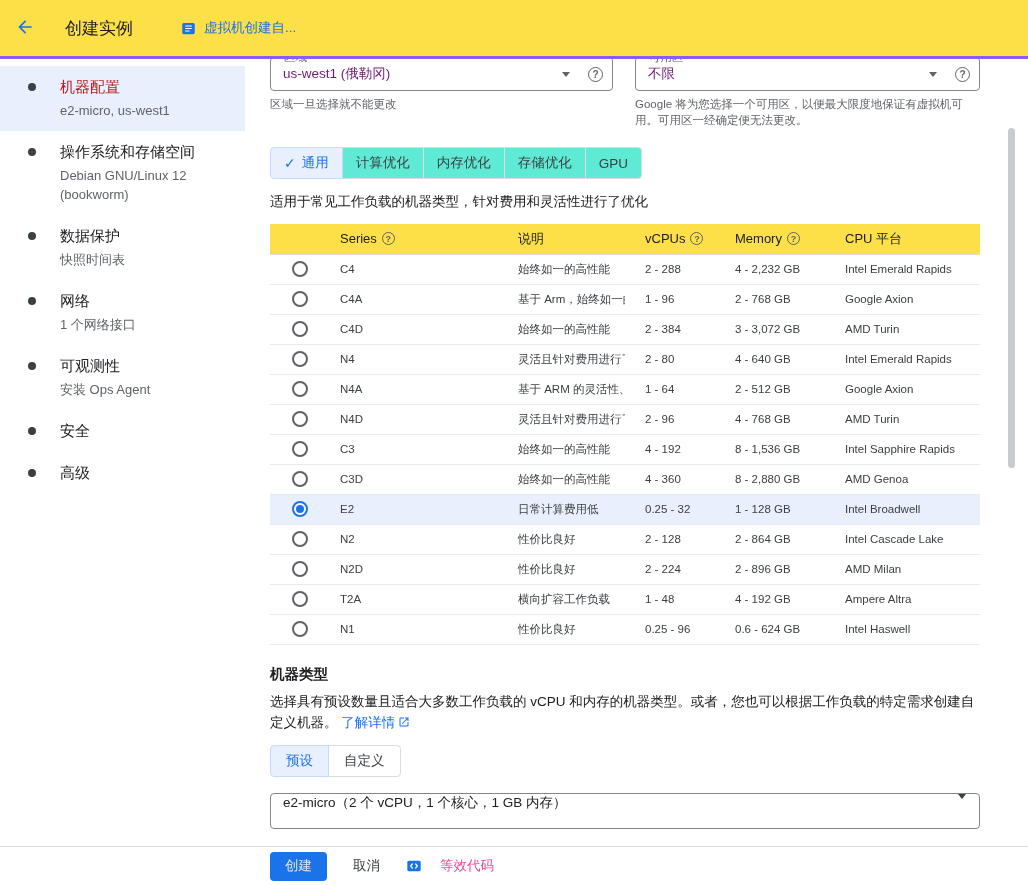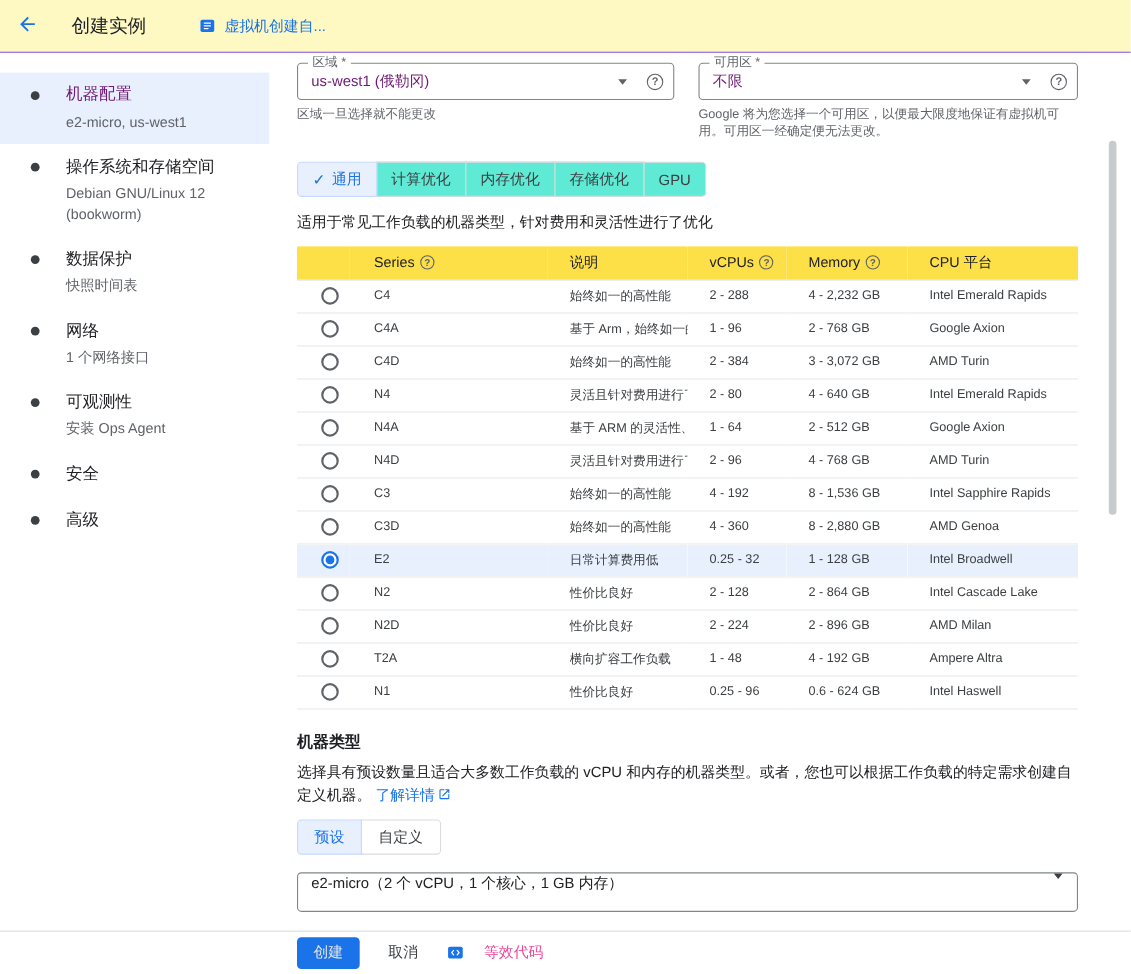--- a/index.html
+++ b/index.html
@@ -1,33 +1,33 @@
 <!DOCTYPE html>
 <html><head>
 <meta charset="utf-8">
 <style>
   * { margin:0; padding:0; box-sizing:border-box; }
   html,body { width:1028px; height:885px; }
   body { font-family:"Liberation Sans","DejaVu Sans",sans-serif; background:#fff; color:#202124; overflow:hidden; }
   .app { position:relative; width:1028px; height:885px; background:#fff; overflow:hidden; }
 
   
-  .topbar { position:absolute; top:0; left:0; right:0; height:48px; background:#fef9c3; border-bottom:1px solid #8b5cf6; display:flex; align-items:center; z-index:5; }
+  .topbar { position:absolute; top:0; left:0; right:0; height:59px; background:#fde047; border-bottom:3px solid #8b5cf6; display:flex; align-items:center; z-index:5; }
   .back-btn { width:24px; height:24px; margin-left:13px; display:flex; align-items:center; justify-content:center; cursor:pointer; background:none; border:none; }
   .page-title { font-size:17px; font-weight:400; color:#202124; margin-left:28px; }
   .doc-link { margin-left:48px; display:inline-flex; align-items:center; gap:8px; color:#1a73e8; font-size:13.5px; font-weight:500; cursor:pointer; background:none; border:none; font-family:inherit; }
 
   
   .sidebar { position:absolute; top:49px; left:0; width:245px; bottom:39px; padding-top:17px; background:#fff; overflow:hidden; }
   .sb-item { display:flex; align-items:flex-start; padding:11px 16px 11px 28px; cursor:pointer; }
   .sb-item.active { background:#e8f0fe; }
   .sb-dot { width:8px; height:8px; border-radius:50%; background:#3c4043; margin-top:6px; flex:none; }
   .sb-text { margin-left:24px; min-width:0; }
   .sb-label { font-size:15px; line-height:20px; color:#202124; }
-  .sb-item.active .sb-label { color:#701a75; font-weight:500;font-family:Liberation Mono, monospace; }
+  .sb-item.active .sb-label { color:#b91c1c; font-weight:500; }
   .sb-sub { font-size:13px; line-height:19px; color:#5f6368; margin-top:4px; max-width:165px; }
 
   
   .main { position:absolute; left:270px; top:48px; width:710px; }
 
   .fields-row { display:flex; gap:22px; margin-top:9px; }
   .field-group { position:relative; }
   .field-group.region { width:343px; }
   .field-group.zone { width:345px; }
   .outlined-field { position:relative; height:34px; border:1px solid #80868b; border-radius:4px; display:flex; align-items:center; background:#fff; cursor:pointer; }

